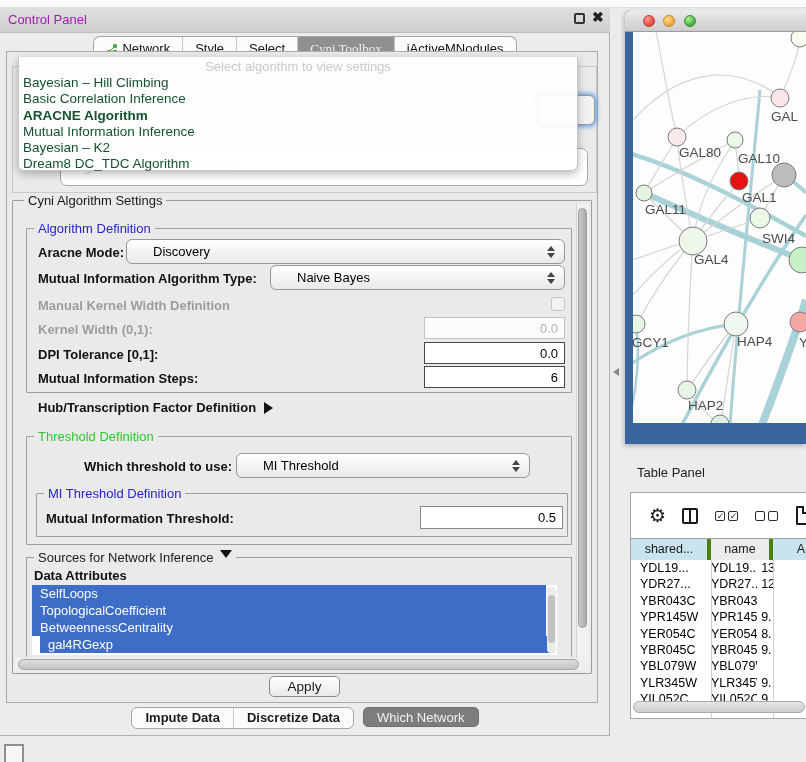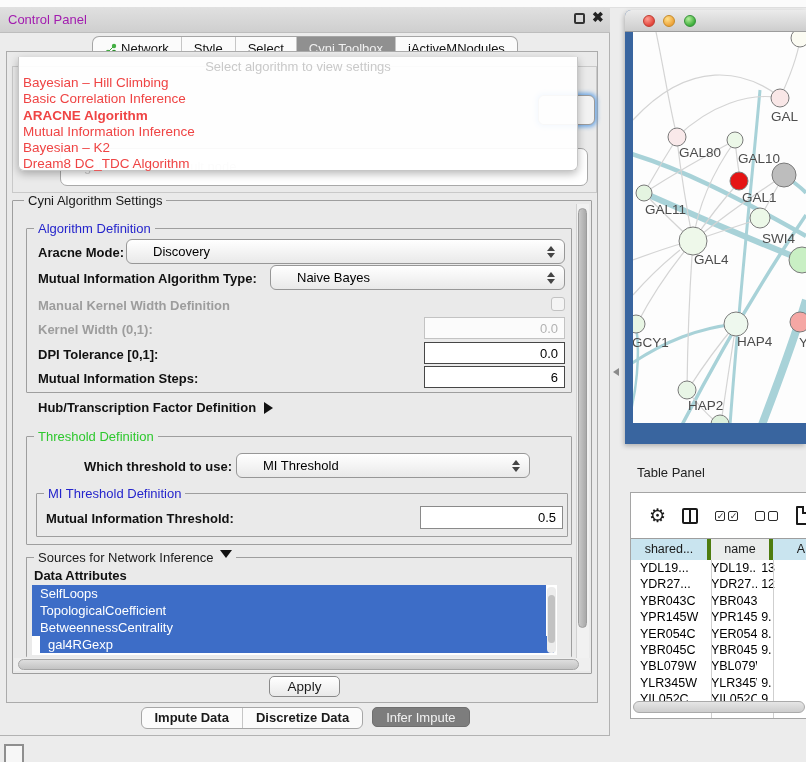--- a/index.html
+++ b/index.html
@@ -15,36 +15,36 @@
   .cp-title{left:8px;top:12px;font-size:13px;color:#a21caf;}
   .float-icon{left:574px;top:13px;width:11px;height:11px;border:2px solid #333;border-radius:2px;box-sizing:border-box;}
   .close-icon{left:592px;top:9px;font-size:14px;font-weight:bold;color:#222;}
   
   .cp-tabbar{left:0;top:36px;width:610px;height:24px;display:flex;justify-content:center;}
   .cp-tabs-group{display:flex;border:1px solid #a5a5a5;border-bottom:none;border-radius:7px 7px 0 0;
        background:#fbfbfb;height:23px;overflow:hidden;}
   .cp-tab{padding:0 12px;line-height:22px;font-size:13px;color:#111;border-left:1px solid #c6c6c6;
        display:flex;align-items:center;gap:4px;}
   .cp-tab:first-child{border-left:none;}
-  .cp-tab.selected{background:#909090;color:#f1f1f1;}
+  .cp-tab.selected{background:#909090;color:#f1f1f1;font-family:Liberation Serif, serif;}
   
   .cp-frame{left:6px;top:51px;width:592px;height:652px;border:1px solid #ababab;background:#eaeaea;box-sizing:border-box;}
   
   .ghost-group{left:12px;top:66px;width:585px;height:127px;border:1px solid #c9c9c9;box-sizing:border-box;}
   .ghost-combo-focus{left:538px;top:95px;width:57px;height:30px;border:1px solid #9a9a9a;border-radius:6px;
        background:#f2f2f2;box-shadow:0 0 4px 2px rgba(90,157,229,.85);box-sizing:border-box;}
   .ghost-combo2{left:60px;top:148px;width:528px;height:38px;border:1px solid #a9a9a9;border-radius:7px;
        background:#fff;box-sizing:border-box;}
   .ghost-combo2-text{left:84px;top:159px;font-size:13px;color:#cdcdcd;}
   
   .algo-popup{left:18px;top:57px;width:560px;height:114px;background:rgba(255,255,255,.93);
        border:1px solid #c6c6c6;border-top:none;border-radius:0 0 6px 6px;
        box-shadow:0 3px 9px rgba(0,0,0,.28);box-sizing:border-box;}
   .popup-placeholder{height:16px;line-height:15px;text-align:center;color:#c9c9c9;font-size:13px;margin-top:2px;}
-  .popup-item{height:16.3px;line-height:16.3px;font-size:13.5px;padding-left:4px;color:#ef4444;white-space:nowrap;}
+  .popup-item{height:16.3px;line-height:16.3px;font-size:13.5px;padding-left:4px;color:#14532d;white-space:nowrap;}
   .popup-item.bold{font-weight:bold;}
   
   .group{border:1px solid #9e9e9e;box-sizing:border-box;border-radius:1px;}
   .group-label{position:absolute;background:#eaeaea;padding:0 4px;font-size:13px;white-space:nowrap;}
   .settings-group{left:12px;top:200px;width:580px;height:474px;}
   .lbl-settings{left:24px;top:193px;color:#1a1a1a;}
   .grp-algdef{left:26px;top:228px;width:546px;height:165px;}
   .lbl-algdef{left:34px;top:221px;color:#2525cc;}
   .grp-threshold{left:26px;top:436px;width:546px;height:109px;border-color:#9e9e9e;}
   .lbl-threshold{left:34px;top:429px;color:#2ec82e;}
@@ -266,21 +266,21 @@
   <div class="abs hsb-track"></div>
   <div class="abs hsb-thumb"></div>
 
   <div class="abs apply-btn">Apply</div>
 
   <div class="abs bottom-tabbar" id="bottom-tabbar">
       <div class="bt-light-group">
         <div class="bt-tab">Impute Data</div>
         <div class="bt-tab">Discretize Data</div>
       </div>
-      <div class="bt-dark">Infer Impute</div>
+      <div class="bt-dark">Which Network</div>
     </div>
 
   <div class="abs mini-panel-icon"></div>
   <div class="abs divider-arrow"></div>
 
   <div class="abs net-window"></div>
   <div class="abs net-titlebar"></div>
   <div class="abs tl tl-red"></div>
   <div class="abs tl tl-yellow"></div>
   <div class="abs tl tl-green"></div>

